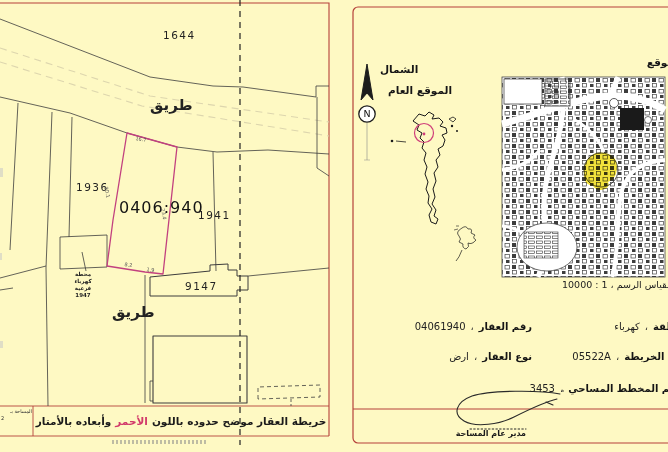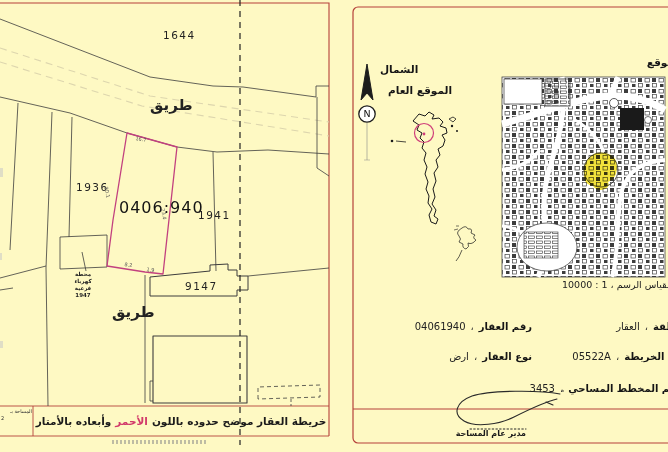--- a/index.html
+++ b/index.html
@@ -197,21 +197,21 @@
 
   <div class="scale">مقياس الرسم ، 1 : 10000</div>
 
   <div class="detail-row" style="right:136px;top:321px;">
     <span class="dl">رقم العقار</span><span class="ds">،</span><span class="dv">04061940</span>
   </div>
   <div class="detail-row" style="right:136px;top:351px;">
     <span class="dl">نوع العقار</span><span class="ds">،</span><span class="dv">ارض</span>
   </div>
   <div class="detail-row" style="right:-26px;top:321px;">
-    <span class="dl">المنطقة</span><span class="ds">،</span><span class="dv">العقار</span>
+    <span class="dl">المنطقة</span><span class="ds">،</span><span class="dv">كهرباء</span>
   </div>
   <div class="detail-row" style="right:-20px;top:351px;">
     <span class="dl">رقم الخريطة</span><span class="ds">،</span><span class="dv">05522A</span>
   </div>
   <div class="detail-row" style="right:-14px;top:383px;">
     <span class="dl">رقم المخطط المساحي</span><span class="ds">،</span><span class="dv">3453</span>
   </div>
 
   <div class="sig-title">مدير عام المساحة</div>
 

